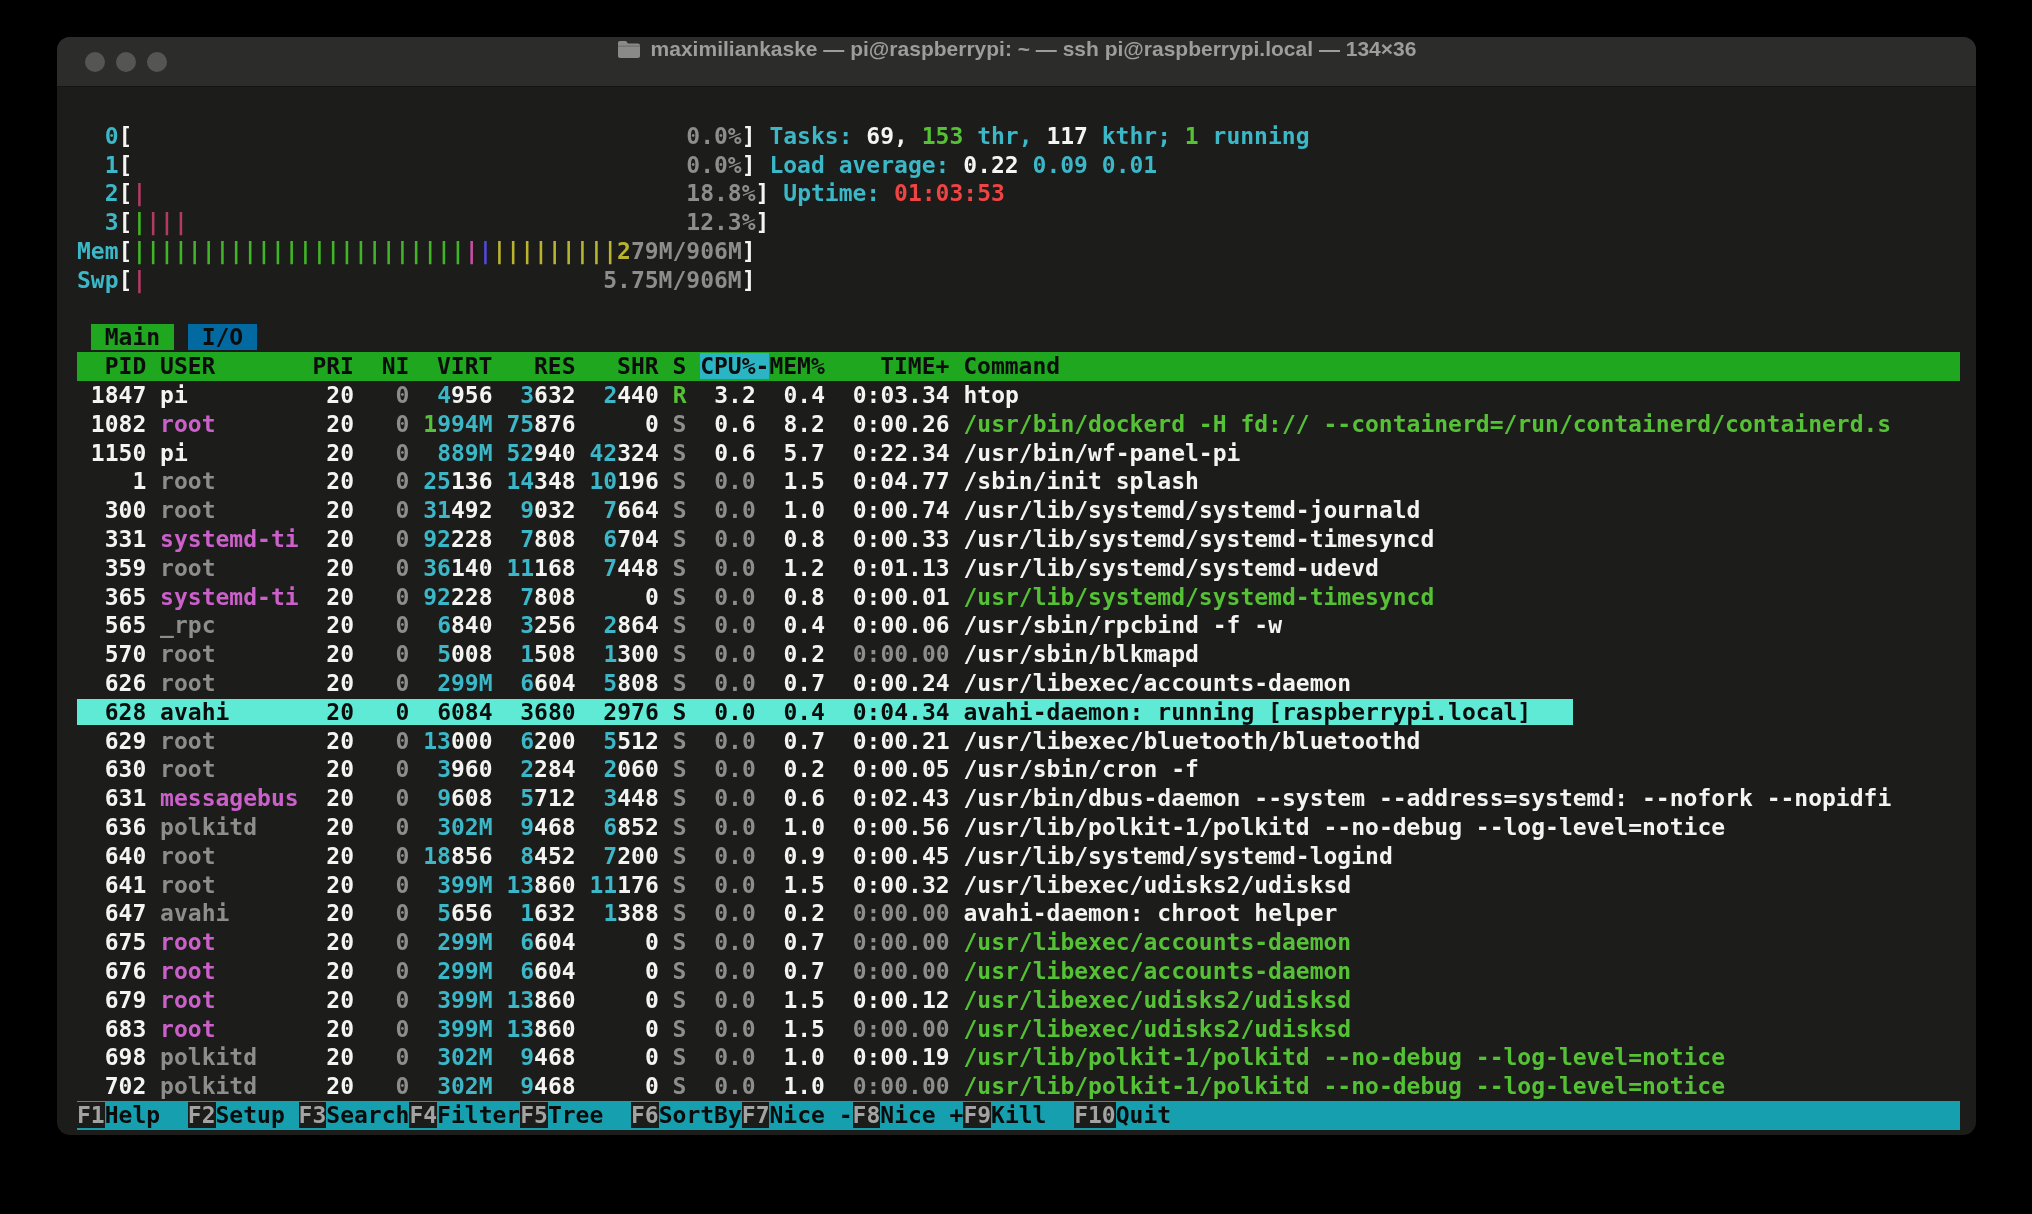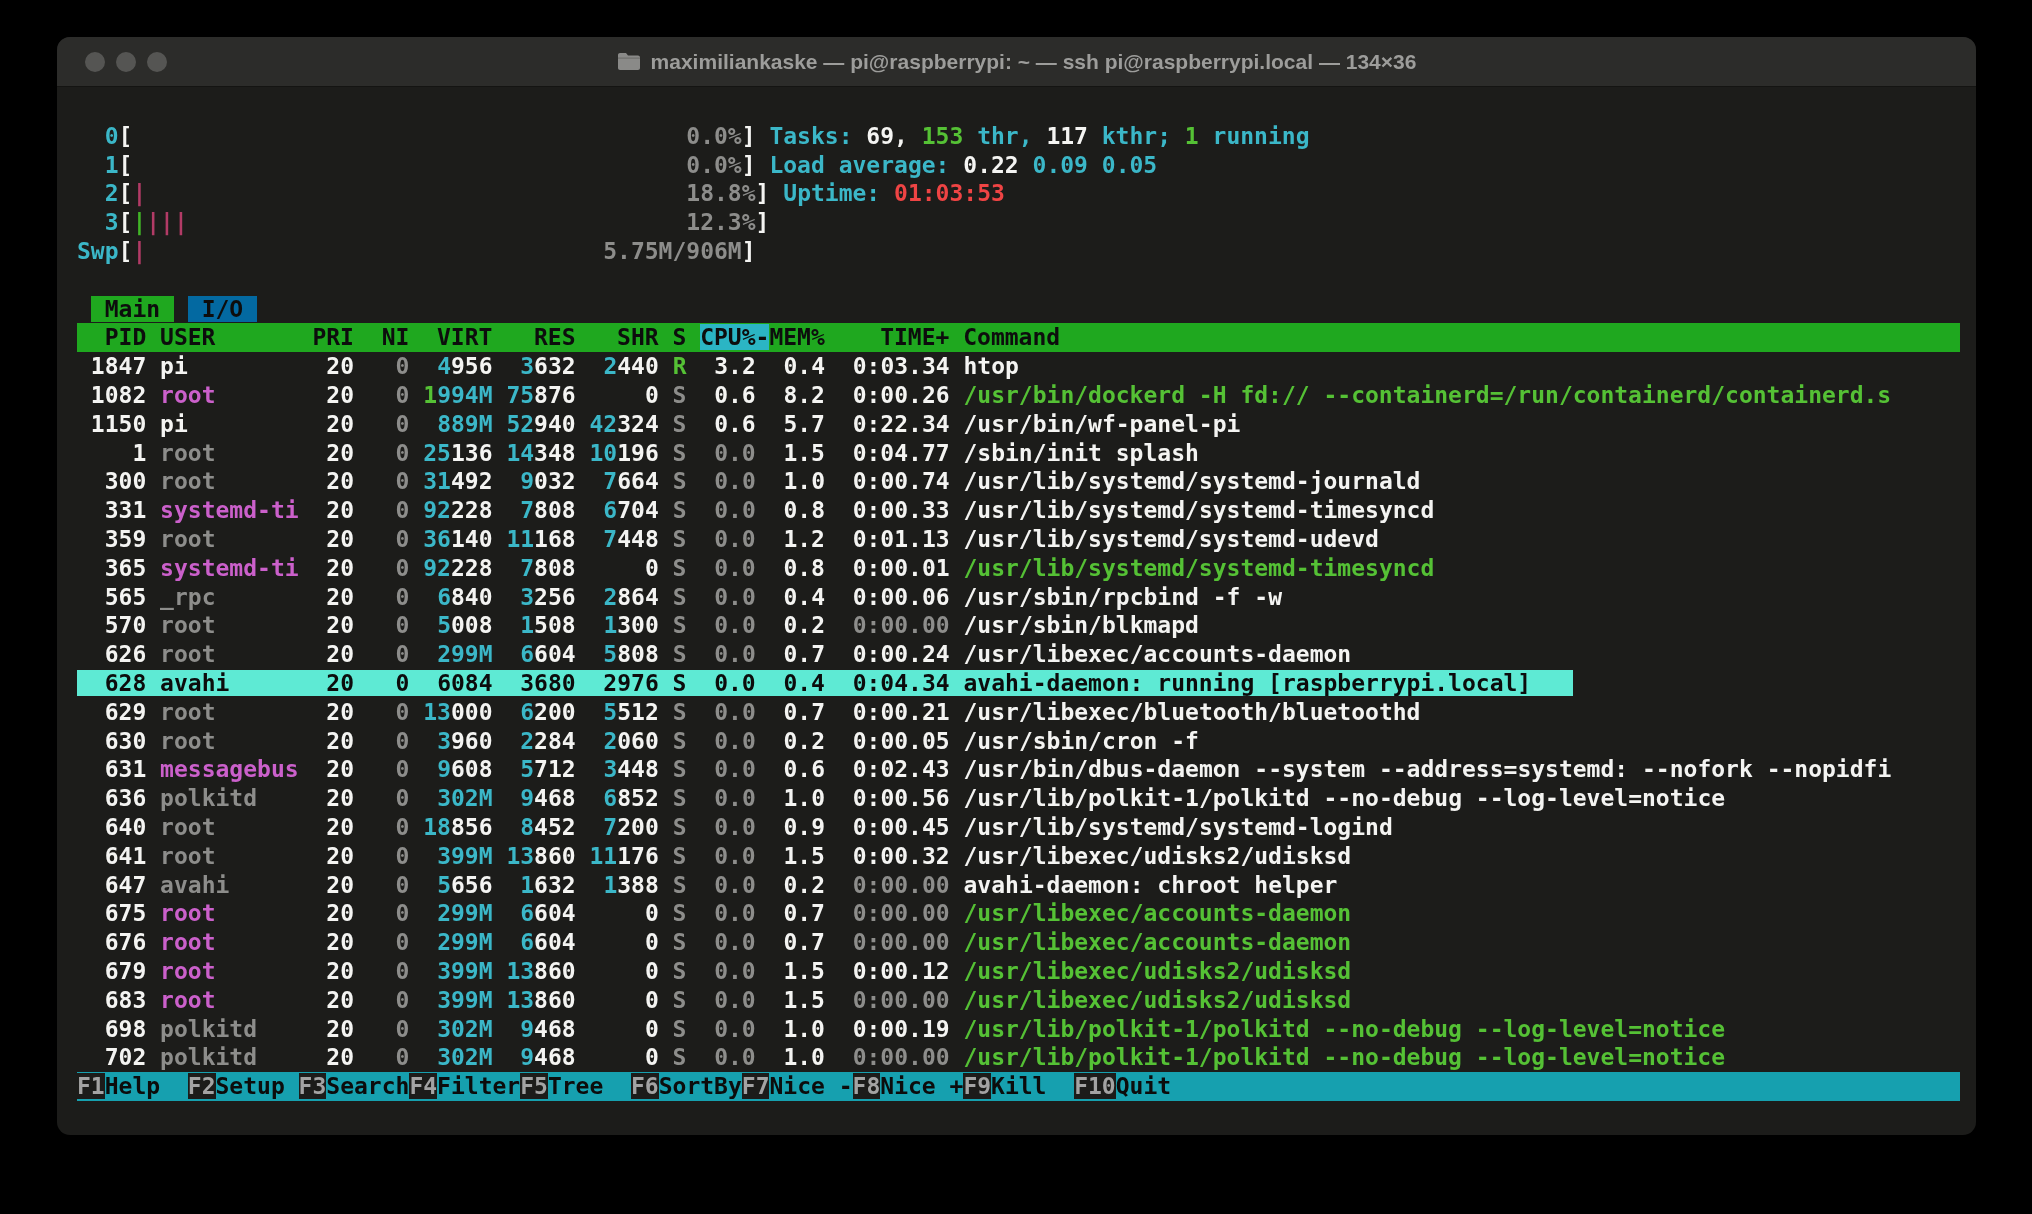--- a/index.html
+++ b/index.html
@@ -1,20 +1,20 @@
 <!DOCTYPE html>
 <html><head>
 <meta charset="utf-8">
 <style>
   html,body{margin:0;padding:0;background:#000;}
   .stage{position:relative;width:2032px;height:1214px;background:#000;overflow:hidden;}
   .window{position:absolute;left:57px;top:37px;width:1919px;height:1098px;background:#1c1c1a;
           border-radius:13px;overflow:hidden;box-shadow:0 30px 70px rgba(0,0,0,.8);}
   .titlebar{height:49px;background:#2c2c2a;border-bottom:1px solid #141412;position:relative;
-            display:flex;align-items:center;justify-content:center;
+            display:flex;align-items:flex-start;justify-content:center;
             font:700 21px "Liberation Sans",sans-serif;color:#9d9d9b;}
   .lights{position:absolute;left:28px;top:15px;display:flex;gap:11px;}
   .light{width:20px;height:20px;border-radius:50%;background:#555553;}
   .title{display:flex;align-items:center;gap:10px;}
   .folder{width:24px;height:19px;display:inline-block;}
   .term{padding:6px 16px 16px 20px;font:700 23px/28.8px "DejaVu Sans Mono",monospace;color:#f4f4f2;}
   .line{white-space:pre;height:28.8px;}
   
   .w{color:#f4f4f2}.gy{color:#8d8d8b}.cy{color:#3bb7c8}.bcy{color:#ef4444}
   .gn{color:#55c135}.mg{color:#cb60cb}.yl{color:#bab32f}
@@ -46,23 +46,24 @@
               <path fill="#8a8a88" d="M1 3c0-1.1.9-2 2-2h6l2 2.5h10c1.1 0 2 .9 2 2V16c0 1.1-.9 2-2 2H3c-1.1 0-2-.9-2-2V3z"></path>
               <rect x="1" y="5.5" width="22" height="1.2" fill="#6e6e6c"></rect>
             </svg>
         </span>
         <span>maximiliankaske — pi@raspberrypi: ~ — ssh pi@raspberrypi.local — 134×36</span>
       </div>
     </div>
     <div class="term" id="term">
         <div class="line"><span> </span></div>
         <div class="line"><span class="cy">  0</span><span class="w">[</span><span>                                        </span><span class="gy">0.0%</span><span class="w">]</span><span> </span><span class="cy">Tasks: </span><span class="w">69, </span><span class="gn">153</span><span class="cy"> thr, </span><span class="w">117</span><span class="cy"> kthr; </span><span class="gn">1</span><span class="cy"> running</span></div>
-        <div class="line"><span class="cy">  1</span><span class="w">[</span><span>                                        </span><span class="gy">0.0%</span><span class="w">]</span><span> </span><span class="cy">Load average: </span><span class="w">0.22 </span><span class="cy">0.09 </span><span class="cy">0.05</span></div>
+        <div class="line"><span class="cy">  1</span><span class="w">[</span><span>                                        </span><span class="gy">0.0%</span><span class="w">]</span><span> </span><span class="cy">Load average: </span><span class="w">0.22 </span><span class="cy">0.09 </span><span class="cy">0.01</span></div>
         <div class="line"><span class="cy">  2</span><span class="w">[</span><span class="brd">|</span><span>                                       </span><span class="gy">18.8%</span><span class="w">]</span><span> </span><span class="cy">Uptime: </span><span class="bcy">01:03:53</span></div>
         <div class="line"><span class="cy">  3</span><span class="w">[</span><span class="bgr">|</span><span class="brd">|||</span><span>                                    </span><span class="gy">12.3%</span><span class="w">]</span></div>
+        <div class="line"><span class="cy">Mem</span><span class="w">[</span><span class="bgr">||||||||||||||||||||||||</span><span class="mgb">|</span><span class="bbl">|</span><span class="ylb">|||||||||</span><span></span><span class="yl">2</span><span class="gy">79M/906M</span><span class="w">]</span></div>
         <div class="line"><span class="cy">Swp</span><span class="w">[</span><span class="brd">|</span><span>                                 </span><span class="gy">5.75M/906M</span><span class="w">]</span></div>
         <div class="line"><span> </span></div>
         <div class="line"><span> </span><span class="tabm"> Main </span><span> </span><span class="tabio"> I/O </span></div>
         <div class="line hdr"><span>  PID USER       PRI  NI  VIRT   RES   SHR S </span><span class="sort">CPU%-</span><span>MEM%    TIME+ Command</span></div>
         <div class="line"><span class="w"> 1847</span><span> </span><span class="w">pi        </span><span> </span><span class="w"> 20</span><span> </span><span class="gy">  0</span><span> </span><span> </span><span class="cy">4</span><span class="w">956</span><span> </span><span> </span><span class="cy">3</span><span class="w">632</span><span> </span><span> </span><span class="cy">2</span><span class="w">440</span><span> </span><span class="gn">R</span><span> </span><span class="w"> 3.2</span><span> </span><span class="w"> 0.4</span><span> </span><span class="w"> 0:03.34</span><span> </span><span class="w">htop</span></div>
         <div class="line"><span class="w"> 1082</span><span> </span><span class="mg">root      </span><span> </span><span class="w"> 20</span><span> </span><span class="gy">  0</span><span> </span><span class="gn">1</span><span class="cy">994M</span><span> </span><span class="cy">75</span><span class="w">876</span><span> </span><span>    </span><span class="w">0</span><span> </span><span class="gy">S</span><span> </span><span class="w"> 0.6</span><span> </span><span class="w"> 8.2</span><span> </span><span class="w"> 0:00.26</span><span> </span><span class="gn">/usr/bin/dockerd -H fd:// --containerd=/run/containerd/containerd.s</span></div>
         <div class="line"><span class="w"> 1150</span><span> </span><span class="w">pi        </span><span> </span><span class="w"> 20</span><span> </span><span class="gy">  0</span><span> </span><span> </span><span class="cy">889M</span><span> </span><span class="cy">52</span><span class="w">940</span><span> </span><span class="cy">42</span><span class="w">324</span><span> </span><span class="gy">S</span><span> </span><span class="w"> 0.6</span><span> </span><span class="w"> 5.7</span><span> </span><span class="w"> 0:22.34</span><span> </span><span class="w">/usr/bin/wf-panel-pi</span></div>
         <div class="line"><span class="w">    1</span><span> </span><span class="gy">root      </span><span> </span><span class="w"> 20</span><span> </span><span class="gy">  0</span><span> </span><span class="cy">25</span><span class="w">136</span><span> </span><span class="cy">14</span><span class="w">348</span><span> </span><span class="cy">10</span><span class="w">196</span><span> </span><span class="gy">S</span><span> </span><span class="gy"> 0.0</span><span> </span><span class="w"> 1.5</span><span> </span><span class="w"> 0:04.77</span><span> </span><span class="w">/sbin/init splash</span></div>
         <div class="line"><span class="w">  300</span><span> </span><span class="gy">root      </span><span> </span><span class="w"> 20</span><span> </span><span class="gy">  0</span><span> </span><span class="cy">31</span><span class="w">492</span><span> </span><span> </span><span class="cy">9</span><span class="w">032</span><span> </span><span> </span><span class="cy">7</span><span class="w">664</span><span> </span><span class="gy">S</span><span> </span><span class="gy"> 0.0</span><span> </span><span class="w"> 1.0</span><span> </span><span class="w"> 0:00.74</span><span> </span><span class="w">/usr/lib/systemd/systemd-journald</span></div>
         <div class="line"><span class="w">  331</span><span> </span><span class="mg">systemd-ti</span><span> </span><span class="w"> 20</span><span> </span><span class="gy">  0</span><span> </span><span class="cy">92</span><span class="w">228</span><span> </span><span> </span><span class="cy">7</span><span class="w">808</span><span> </span><span> </span><span class="cy">6</span><span class="w">704</span><span> </span><span class="gy">S</span><span> </span><span class="gy"> 0.0</span><span> </span><span class="w"> 0.8</span><span> </span><span class="w"> 0:00.33</span><span> </span><span class="w">/usr/lib/systemd/systemd-timesyncd</span></div>

